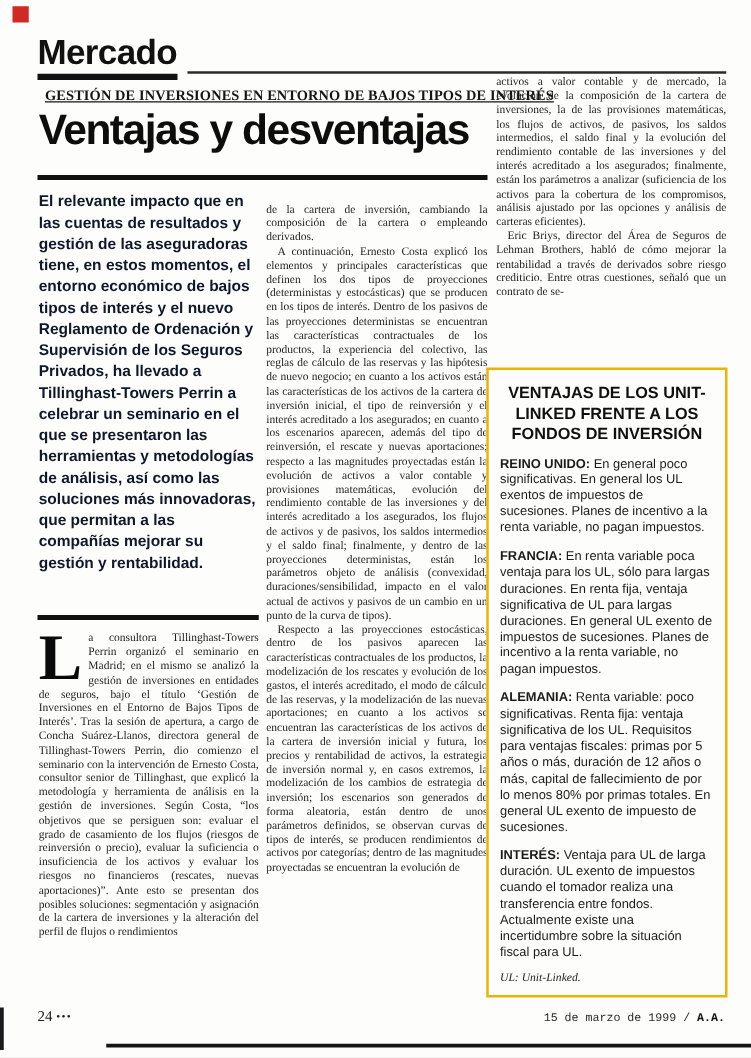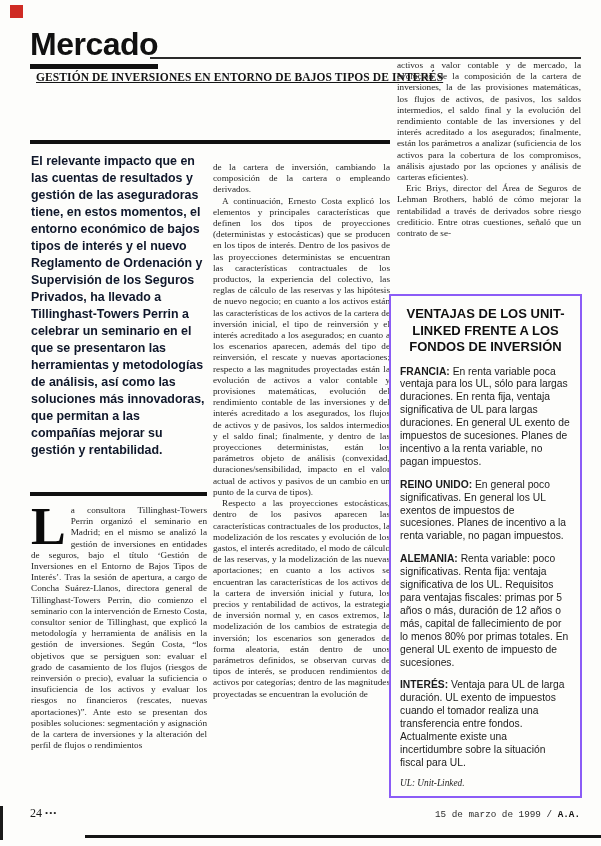--- a/index.html
+++ b/index.html
@@ -11,21 +11,21 @@
     font-family:"Liberation Serif", serif;
     color:#1c1c1c;
     margin:0 auto;
   }
   
   .red-square{position:absolute;left:10px;top:5px;width:13px;height:13px;}
   .masthead{position:absolute;left:30px;top:26px;}
   .masthead-word{
     display:inline-block;
     font-family:"Liberation Sans", sans-serif;
-    font-weight:900;font-size:32px;letter-spacing:-0.5px;
+    font-weight:900;font-size:28px;letter-spacing:-0.5px;
     color:#111;
     border-bottom:5px solid #111;
     padding-bottom:1px;
   }
   .masthead-thin-rule{position:absolute;left:150px;top:57px;width:431px;height:2px;background:#2a2a2a;}
   
   .kicker{
     position:absolute;left:36px;top:71px;width:356px;
     font-family:"Liberation Serif", serif;
     font-weight:700;font-size:11.5px;letter-spacing:0.1px;
@@ -63,21 +63,21 @@
     float:left;
     font-family:"Liberation Serif", serif;
     font-weight:700;font-size:52px;line-height:42px;
     padding:1px 5px 0 0;
     color:#0a0a0a;
   }
   
   .sidebar-box{
     position:absolute;left:389px;top:294px;width:193px;
     box-sizing:border-box;
-    border:2px solid #8b5cf6;
+    border:2px solid #eab308;
     background:#fdfdfb;
     padding:10px 9px 8px 9px;
     font-family:"Liberation Sans", sans-serif;
   }
   .sidebar-title{
     font-weight:700;font-size:13px;line-height:16.5px;
     text-align:center;color:#101010;
     margin:0 0 4px 0;
   }
   .sidebar-entry{
@@ -113,20 +113,21 @@
 
   <div class="red-square" style="background: rgb(207, 43, 36);"></div>
 
   <div class="masthead">
     <span class="masthead-word">Mercado</span>
   </div>
   <div class="masthead-thin-rule"></div>
 
   <div class="kicker">GESTIÓN DE INVERSIONES EN ENTORNO DE BAJOS TIPOS DE INTERÉS</div>
 
+  <div class="headline">Ventajas y desventajas</div>
   <div class="headline-rule"></div>
 
   <div class="intro">El relevante impacto que en las cuentas de resultados y gestión de las aseguradoras tiene, en estos momentos, el entorno económico de bajos tipos de interés y el nuevo Reglamento de Ordenación y Supervisión de los Seguros Privados, ha llevado a Tillinghast-Towers Perrin a celebrar un seminario en el que se presentaron las herramientas y metodologías de análisis, así como las soluciones más innovadoras, que permitan a las compañías mejorar su gestión y rentabilidad.</div>
 
   <div class="col1-rule"></div>
 
   <div class="bodycol col1-body">
     <p><span class="dropcap">L</span><span>a consultora Tillinghast-Towers Perrin organizó el seminario en Madrid; en el mismo se analizó la gestión de inversiones en entidades de seguros, bajo el título ‘Gestión de Inversiones en el Entorno de Bajos Tipos de Interés’. Tras la sesión de apertura, a cargo de Concha Suárez-Llanos, directora general de Tillinghast-Towers Perrin, dio comienzo el seminario con la intervención de Ernesto Costa, consultor senior de Tillinghast, que explicó la metodología y herramienta de análisis en la gestión de inversiones. Según Costa, “los objetivos que se persiguen son: evaluar el grado de casamiento de los flujos (riesgos de reinversión o precio), evaluar la suficiencia o insuficiencia de los activos y evaluar los riesgos no financieros (rescates, nuevas aportaciones)”. Ante esto se presentan dos posibles soluciones: segmentación y asignación de la cartera de inversiones y la alteración del perfil de flujos o rendimientos</span></p>
   </div>
 
@@ -137,26 +138,26 @@
   </div>
 
   <div class="bodycol col3-body">
     <p>activos a valor contable y de mercado, la evolución de la composición de la cartera de inversiones, la de las provisiones matemáticas, los flujos de activos, de pasivos, los saldos intermedios, el saldo final y la evolución del rendimiento contable de las inversiones y del interés acreditado a los asegurados; finalmente, están los parámetros a analizar (suficiencia de los activos para la cobertura de los compromisos, análisis ajustado por las opciones y análisis de carteras eficientes).</p>
     <p class="indent">Eric Briys, director del Área de Seguros de Lehman Brothers, habló de cómo mejorar la rentabilidad a través de derivados sobre riesgo crediticio. Entre otras cuestiones, señaló que un contrato de se-</p>
   </div>
 
   <div class="sidebar-box">
     <div class="sidebar-title">VENTAJAS DE LOS UNIT-LINKED FRENTE A LOS FONDOS DE INVERSIÓN</div>
     <div class="sidebar-entry">
+      <span class="country">REINO UNIDO:</span>
+      <span>En general poco significativas. En general los UL exentos de impuestos de sucesiones. Planes de incentivo a la renta variable, no pagan impuestos.</span>
+    </div>
+    <div class="sidebar-entry">
       <span class="country">FRANCIA:</span>
       <span>En renta variable poca ventaja para los UL, sólo para largas duraciones. En renta fija, ventaja significativa de UL para largas duraciones. En general UL exento de impuestos de sucesiones. Planes de incentivo a la renta variable, no pagan impuestos.</span>
-    </div>
-    <div class="sidebar-entry">
-      <span class="country">REINO UNIDO:</span>
-      <span>En general poco significativas. En general los UL exentos de impuestos de sucesiones. Planes de incentivo a la renta variable, no pagan impuestos.</span>
     </div>
     <div class="sidebar-entry">
       <span class="country">ALEMANIA:</span>
       <span>Renta variable: poco significativas. Renta fija: ventaja significativa de los UL. Requisitos para ventajas fiscales: primas por 5 años o más, duración de 12 años o más, capital de fallecimiento de por lo menos 80% por primas totales. En general UL exento de impuesto de sucesiones.</span>
     </div>
     <div class="sidebar-entry">
       <span class="country">INTERÉS:</span>
       <span>Ventaja para UL de larga duración. UL exento de impuestos cuando el tomador realiza una transferencia entre fondos. Actualmente existe una incertidumbre sobre la situación fiscal para UL.</span>
     </div>
     <div class="sidebar-footnote">UL: Unit-Linked.</div>

